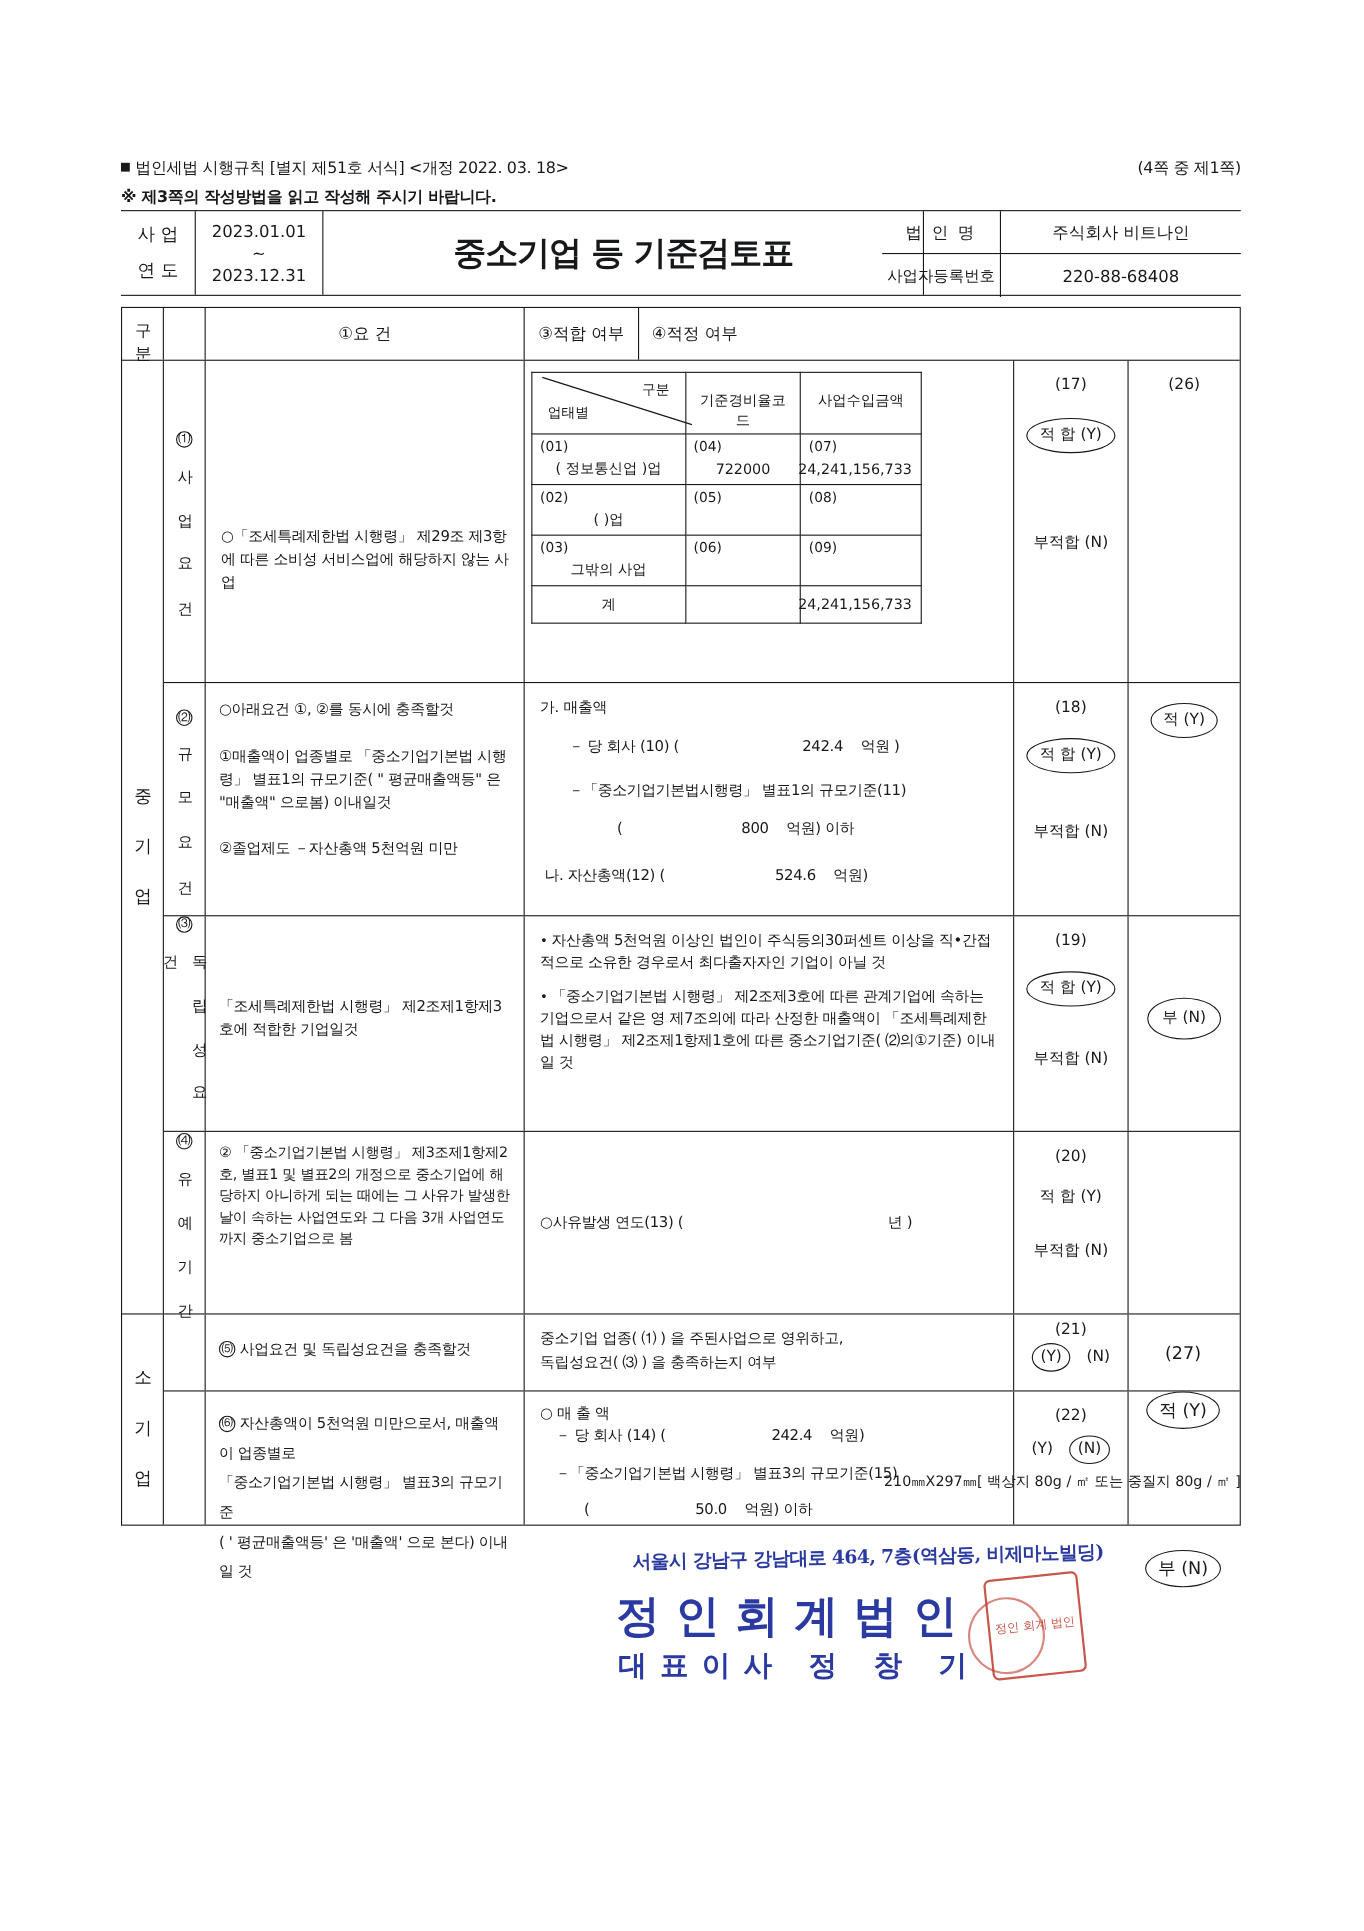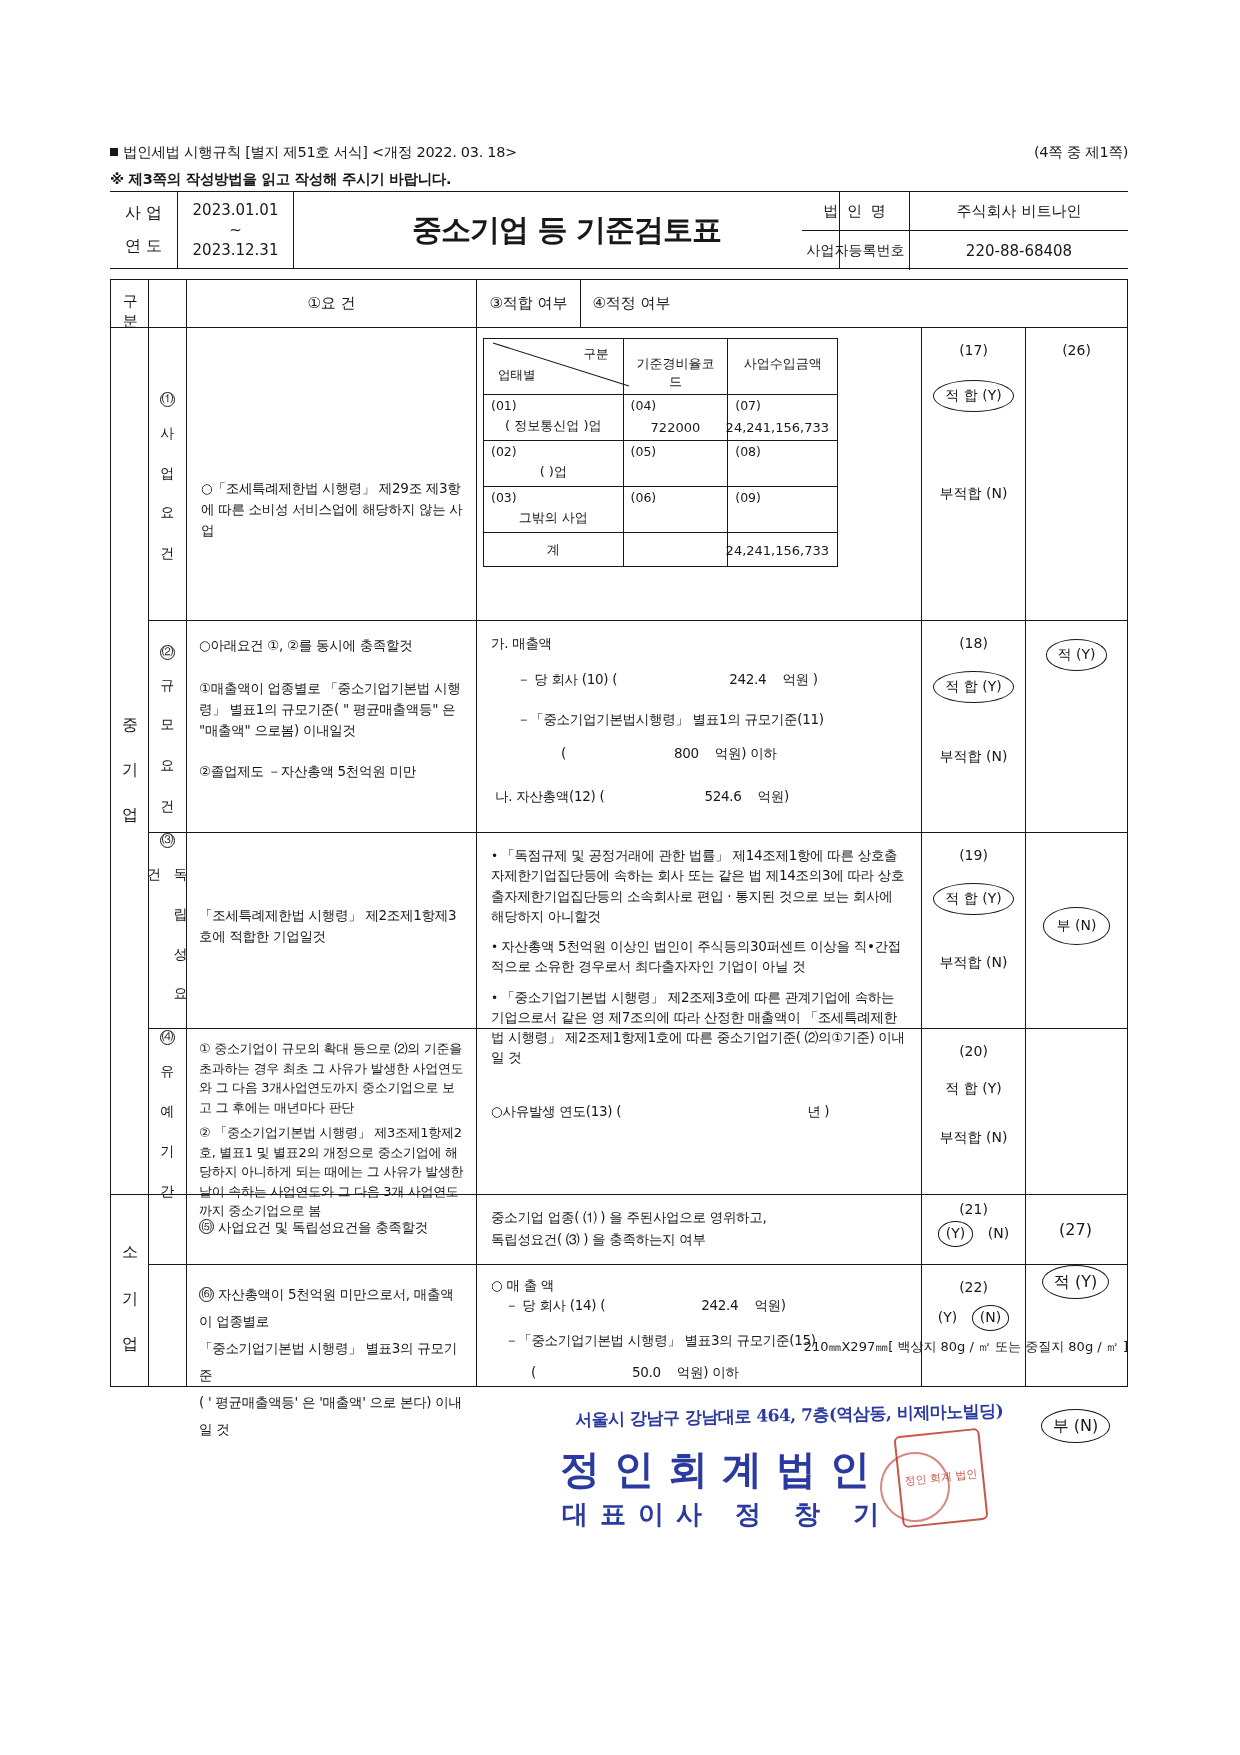--- a/index.html
+++ b/index.html
@@ -298,23 +298,20 @@
           <div class="cell w-idx vlabel">
             <span class="num">⑶</span>
             <span class="vert">독 립 성 요 건</span>
           </div>
           <div class="cell w-req">
             <div class="pad" style="padding-top:72px;">「조세특례제한법 시행령」 제2조제1항제3호에 적합한 기업일것</div>
           </div>
           <div class="cell w-rev">
             <div class="rev" style="line-height:1.5;">
               <div style="margin-bottom:10px;">
-                <span class="dot">•&nbsp;</span><span>「독점규제 및 공정거래에 관한 법률」 제14조제1항에 따른 상호출자제한기업집단등에 속하는 회사 또는 같은 법 제14조의3에 따라 상호출자제한기업집단등의 소속회사로 편입 · 통지된 것으로 보는 회사에 해당하지 아니할것</span>
-              </div>
-              <div style="margin-bottom:10px;">
                 <span class="dot">•&nbsp;</span><span>자산총액 5천억원 이상인 법인이 주식등의30퍼센트 이상을 직•간접적으로 소유한 경우로서 최다출자자인 기업이 아닐 것</span>
               </div>
               <div>
                 <span class="dot">•&nbsp;</span><span>「중소기업기본법 시행령」 제2조제3호에 따른 관계기업에 속하는 기업으로서 같은 영 제7조의에 따라 산정한 매출액이 「조세특례제한법 시행령」 제2조제1항제1호에 따른 중소기업기준( ⑵의①기준) 이내일 것</span>
               </div>
             </div>
           </div>
           <div class="cell w-fit judge">
             <div class="idxn">(19)</div>
             <div class="oval" style="margin-top:10px;">적 합 (Y)</div>
@@ -325,21 +322,20 @@
           </div>
         </div>
 
         <div class="rowflex bd-b" style="height:166px;">
           <div class="cell w-idx vlabel">
             <span class="num">⑷</span>
             <span class="vert">유 예 기 간</span>
           </div>
           <div class="cell w-req">
             <div class="pad" style="padding-top:10px; font-size:13px; line-height:1.5;">
-              <div style="margin-bottom:6px;">① 중소기업이 규모의 확대 등으로 ⑵의 기준을 초과하는 경우 최초 그 사유가 발생한 사업연도와 그 다음 3개사업연도까지 중소기업으로 보고 그 후에는 매년마다 판단</div>
               <div>② 「중소기업기본법 시행령」 제3조제1항제2호, 별표1 및 별표2의 개정으로 중소기업에 해당하지 아니하게 되는 때에는 그 사유가 발생한 날이 속하는 사업연도와 그 다음 3개 사업연도까지 중소기업으로 봄</div>
             </div>
           </div>
           <div class="cell w-rev">
             <div class="rev ln" style="padding-top:72px;">
               <span>○사유발생 연도(13)  (</span>
               <span style="margin-left:182px;">년 )</span>
             </div>
           </div>
           <div class="cell w-fit judge">

